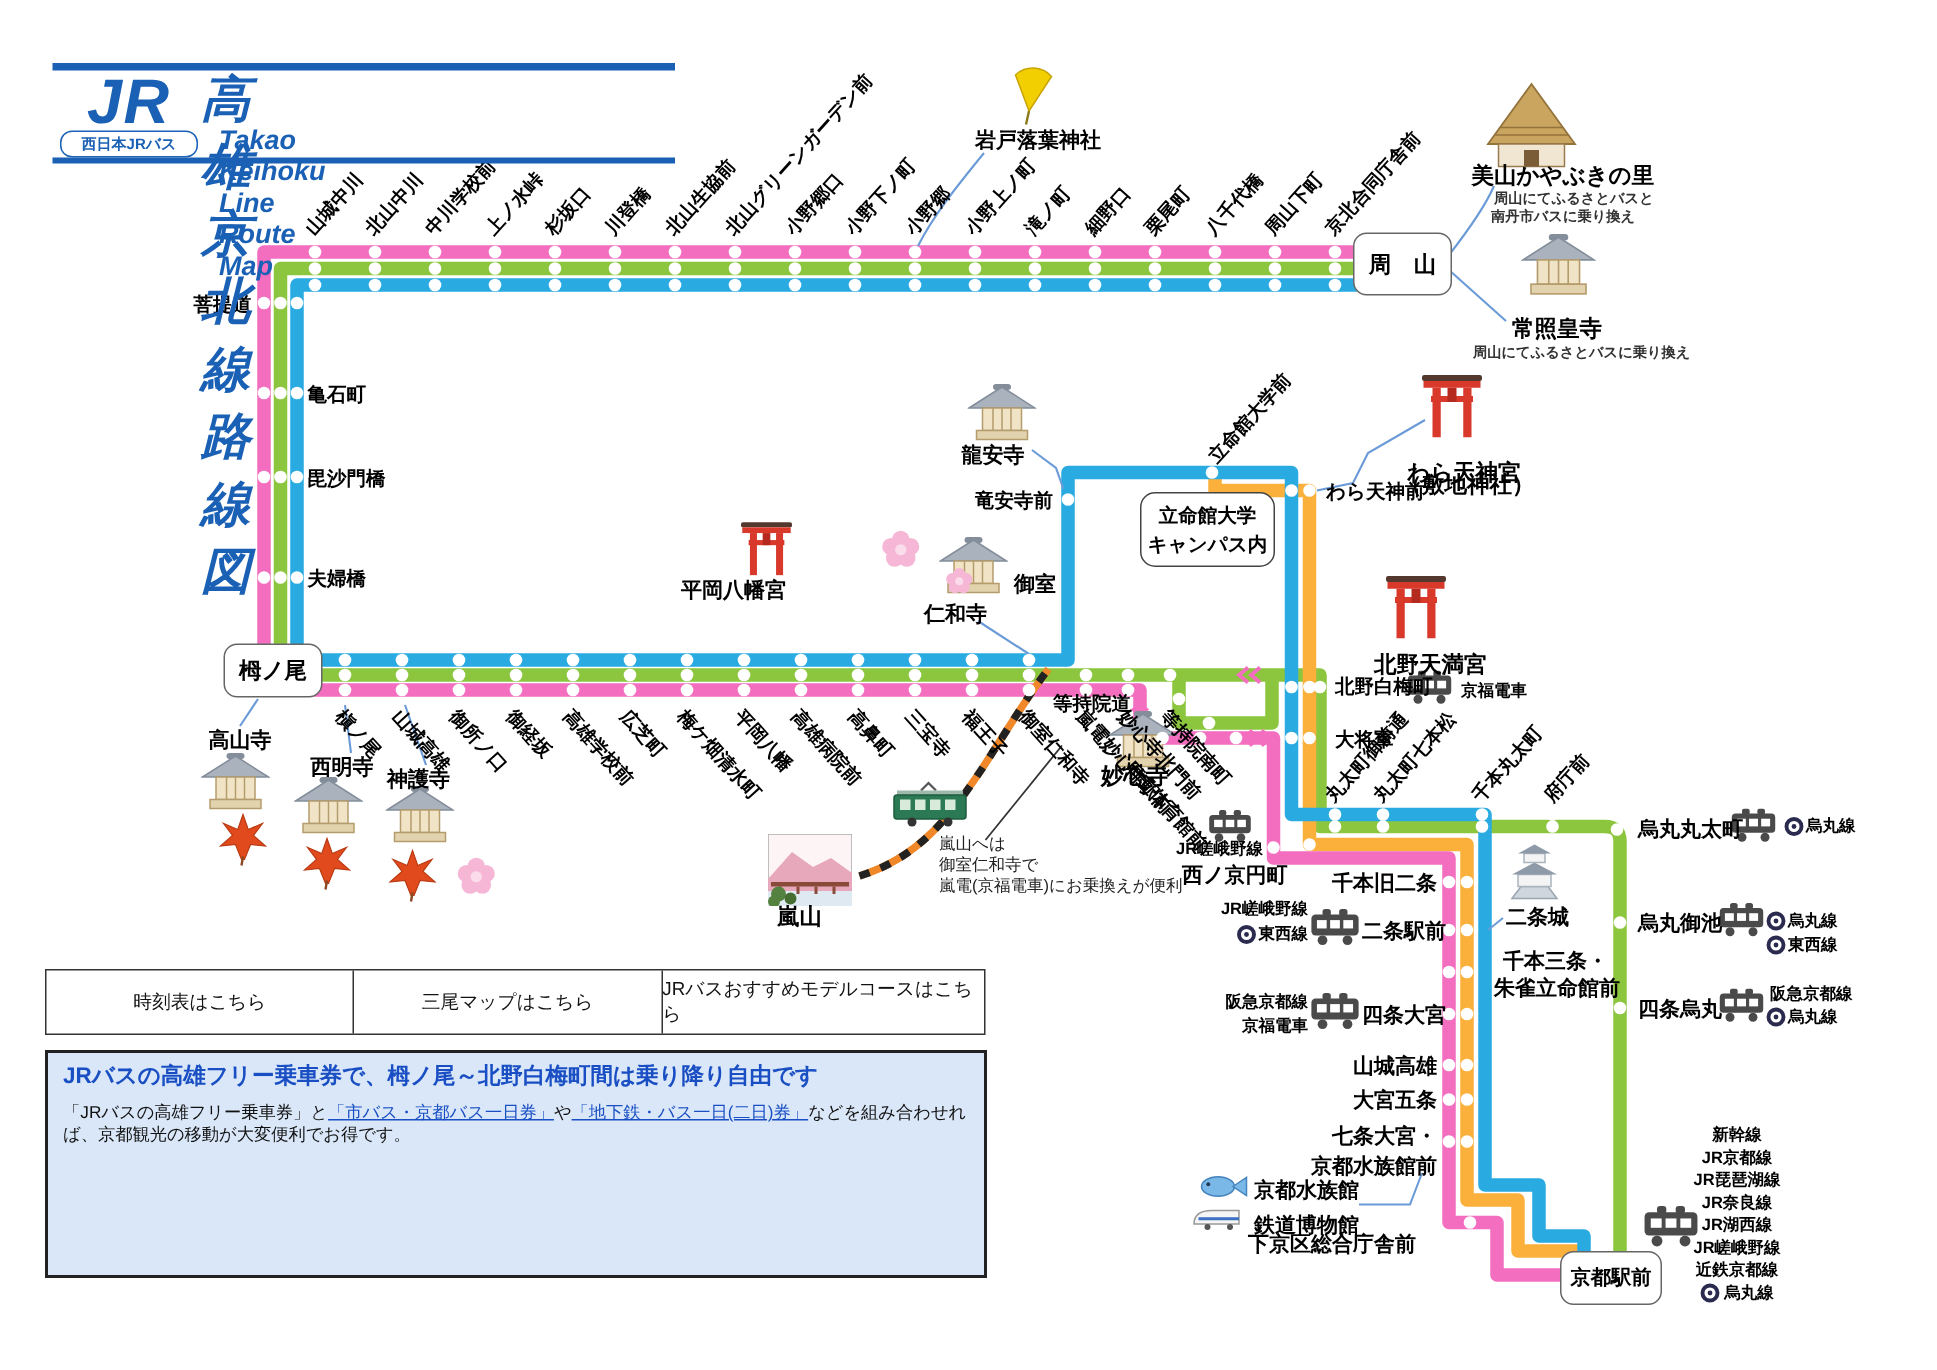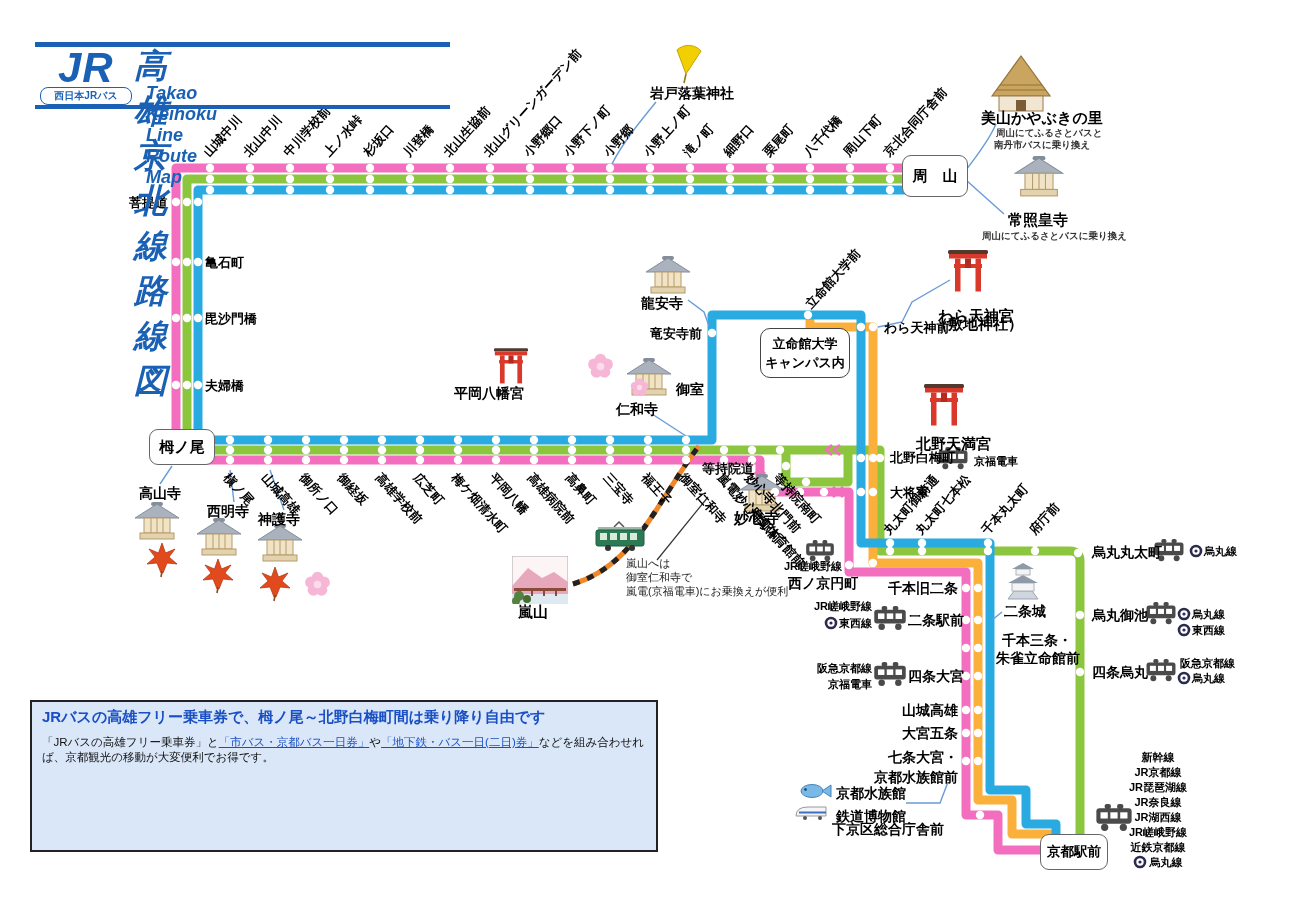--- a/index.html
+++ b/index.html
@@ -514,20 +514,25 @@
       <div class="label list" style="left: 1158px; top: 751px; transform: translateX(-50%);">新幹線</div>
       <div class="label list" style="left: 1158px; top: 766px; transform: translateX(-50%);">JR京都線</div>
       <div class="label list" style="left: 1158px; top: 781px; transform: translateX(-50%);">JR琵琶湖線</div>
       <div class="label list" style="left: 1158px; top: 796px; transform: translateX(-50%);">JR奈良線</div>
       <div class="label list" style="left: 1158px; top: 811px; transform: translateX(-50%);">JR湖西線</div>
       <div class="label list" style="left: 1158px; top: 826px; transform: translateX(-50%);">JR嵯峨野線</div>
       <div class="label list" style="left: 1158px; top: 841px; transform: translateX(-50%);">近鉄京都線</div>
       <div class="label list" style="left: 1166px; top: 856px; transform: translateX(-50%);">烏丸線</div>
     </div>
 
+  <div id="btnrow">
+    <div class="btn">時刻表はこちら</div>
+    <div class="btn">三尾マップはこちら</div>
+    <div class="btn">JRバスおすすめモデルコースはこちら</div>
+  </div>
 
   <div id="infobox">
     <div class="headline">JRバスの高雄フリー乗車券で、栂ノ尾～北野白梅町間は乗り降り自由です</div>
     <div class="ip2">
       <span>「JRバスの高雄フリー乗車券」と</span><span class="ilink">「市バス・京都バス一日券」</span><span>や</span><span class="ilink">「地下鉄・バス一日(二日)券」</span><span>などを組み合わせれば、京都観光の移動が大変便利でお得です。</span>
     </div>
   </div>
 
 </div>
 

